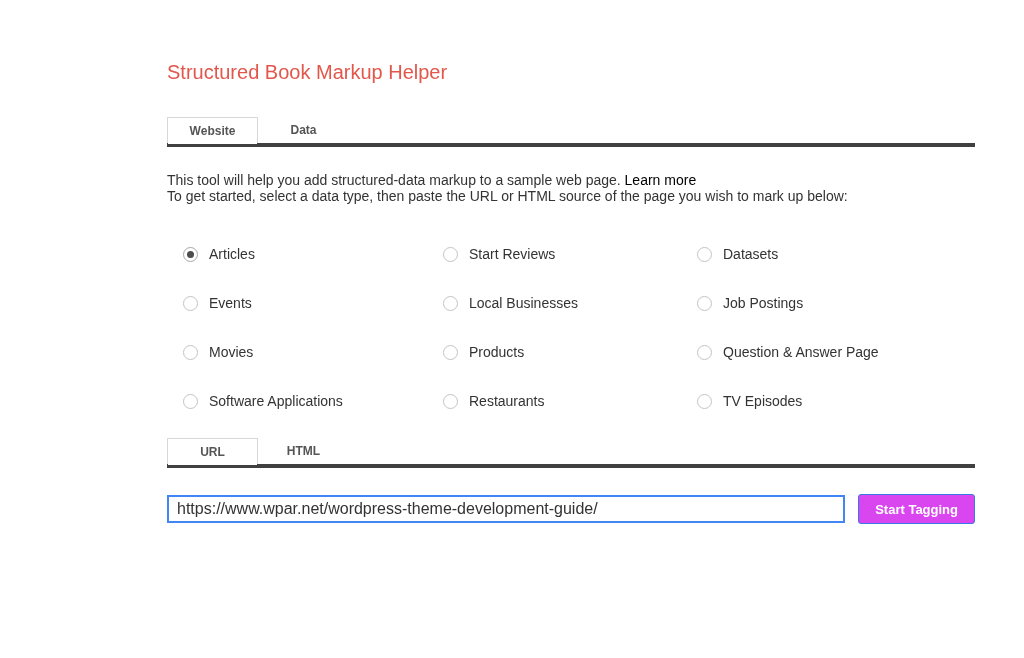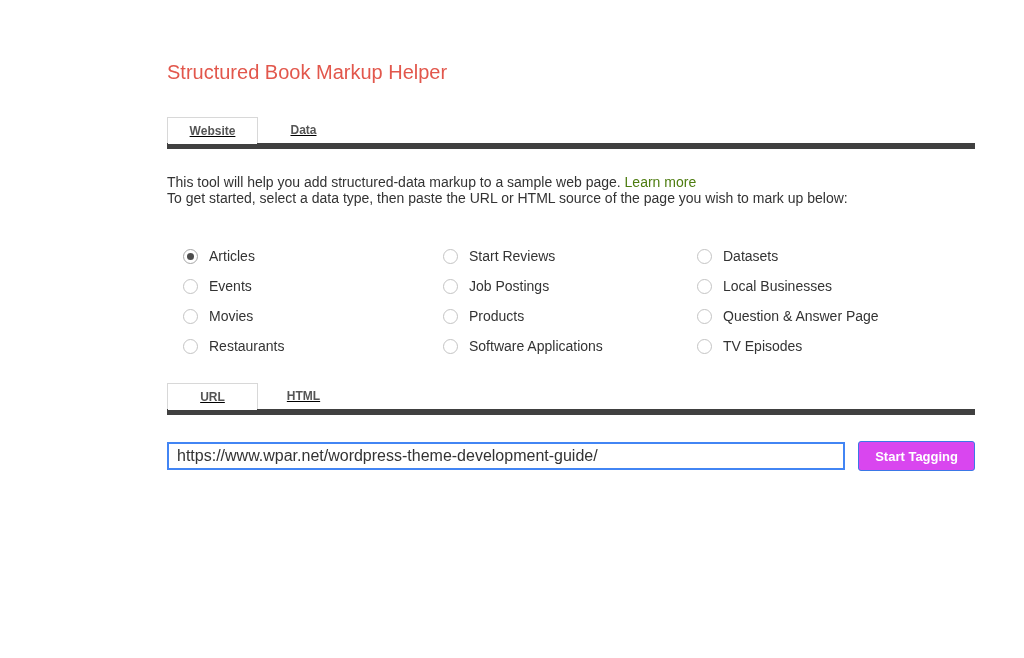--- a/index.html
+++ b/index.html
@@ -19,22 +19,21 @@
   }
   .page-title {
     font-size: 20px;
     font-weight: 400;
     color: #e2574c;
     margin: 0 0 35px 0;
     line-height: 20px;
   }
   .tabbar {
     display: flex;
-    border-bottom: 6px solid #404040;
-    text-decoration: underline;
+    border-bottom: 4px solid #404040;
   }
   .tab {
     position: relative;
     width: 91px;
     height: 26px;
     line-height: 26px;
     text-align: center;
     font-size: 12px;
     font-weight: 700;
     color: #555;
@@ -56,29 +55,29 @@
   }
   .para {
     font-size: 14px;
     color: #333;
     margin: 0;
     line-height: 16px;
   }
   .para-intro { margin-top: 25px; }
   .para-instruction { }
   .link {
-    color: #4d7c0f;
+    color: #000000;
     text-decoration: none;
   }
   .radio-grid {
     margin-top: 41px;
     padding-left: 16px;
     display: grid;
     grid-template-columns: 260px 254px 1fr;
-    row-gap: 12px;
+    row-gap: 31px;
   }
   .radio-item {
     display: flex;
     align-items: center;
     height: 18px;
     font-size: 14px;
     color: #333;
     cursor: pointer;
   }
   .radio-circle {
@@ -173,28 +172,28 @@
     <div class="radio-item">
       <span class="radio-circle">
           <span class="radio-dot"></span>
         </span>
       <span>Events</span>
     </div>
     <div class="radio-item">
       <span class="radio-circle">
           <span class="radio-dot"></span>
         </span>
+      <span>Local Businesses</span>
+    </div>
+    <div class="radio-item">
+      <span class="radio-circle">
+          <span class="radio-dot"></span>
+        </span>
       <span>Job Postings</span>
     </div>
-    <div class="radio-item">
-      <span class="radio-circle">
-          <span class="radio-dot"></span>
-        </span>
-      <span>Local Businesses</span>
-    </div>
 
     <div class="radio-item">
       <span class="radio-circle">
           <span class="radio-dot"></span>
         </span>
       <span>Movies</span>
     </div>
     <div class="radio-item">
       <span class="radio-circle">
           <span class="radio-dot"></span>
@@ -205,27 +204,27 @@
       <span class="radio-circle">
           <span class="radio-dot"></span>
         </span>
       <span>Question &amp; Answer Page</span>
     </div>
 
     <div class="radio-item">
       <span class="radio-circle">
           <span class="radio-dot"></span>
         </span>
+      <span>Software Applications</span>
+    </div>
+    <div class="radio-item">
+      <span class="radio-circle">
+          <span class="radio-dot"></span>
+        </span>
       <span>Restaurants</span>
-    </div>
-    <div class="radio-item">
-      <span class="radio-circle">
-          <span class="radio-dot"></span>
-        </span>
-      <span>Software Applications</span>
     </div>
     <div class="radio-item">
       <span class="radio-circle">
           <span class="radio-dot"></span>
         </span>
       <span>TV Episodes</span>
     </div>
 
   </div>
 

